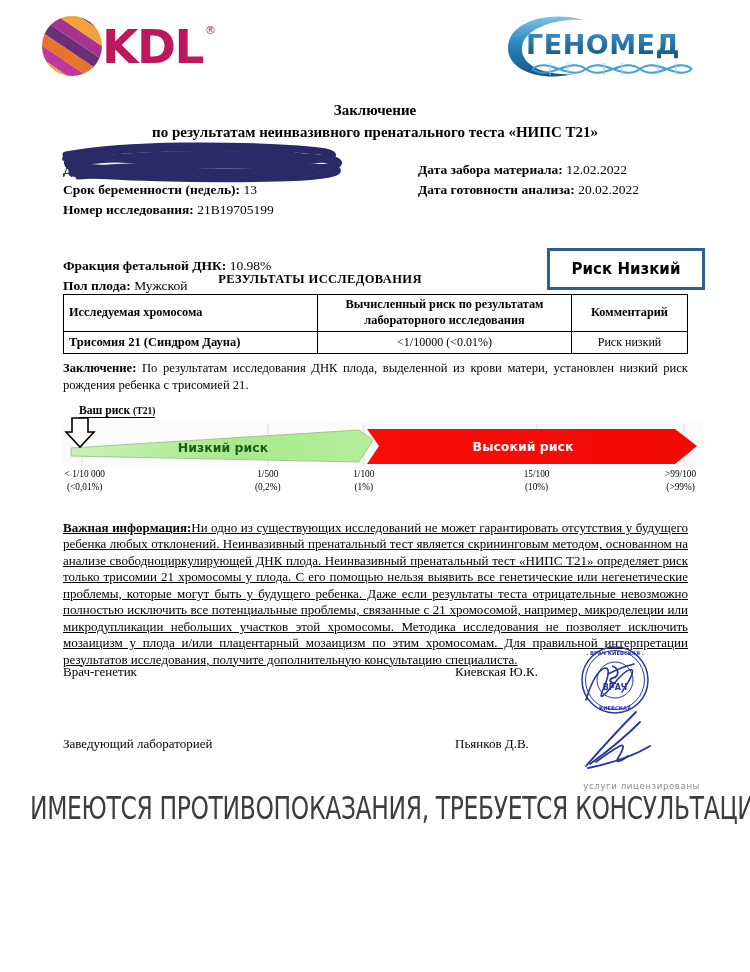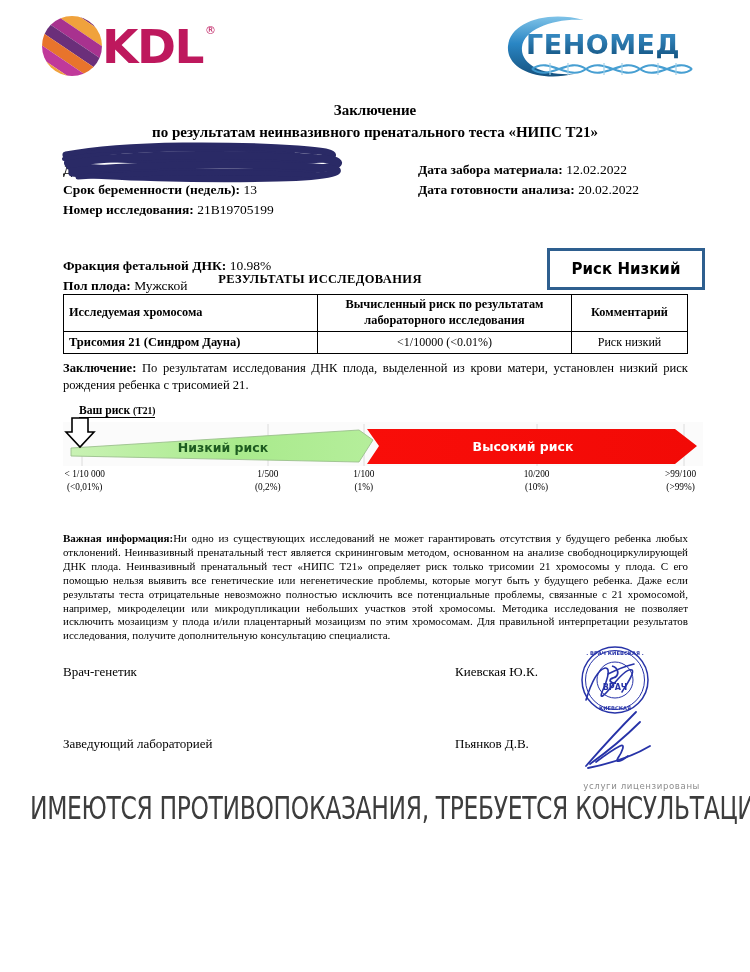--- a/index.html
+++ b/index.html
@@ -208,25 +208,26 @@
     font-size: 9.3px;
     line-height: 1.42;
     text-align: center;
     white-space: nowrap;
     transform: translateX(-50%);
   }
 
   
   .important {
     position: absolute;
-    left: 63px; top: 532px;
+    left: 63px; top: 520px;
     width: 625px;
-    font-size: 11px;
+    font-size: 13px;
     line-height: 1.265;
     text-align: justify;
+    text-decoration: underline;
   }
   .important b { font-weight: bold; }
 
   
   .sig-row { position: absolute; font-size: 13px; }
   .sig-role-1 { left: 63px; top: 664px; }
   .sig-name-1 { left: 455px; top: 664px; }
   .sig-role-2 { left: 63px; top: 736px; }
   .sig-name-2 { left: 455px; top: 736px; text-align: center; }
   .stamp { position: absolute; left: 572px; top: 640px; width: 86px; height: 86px; }
@@ -436,21 +437,21 @@
     </div>
     <div class="tick" style="left:32%">
       <div>1/500</div>
       <div>(0,2%)</div>
     </div>
     <div class="tick" style="left:47%">
       <div>1/100</div>
       <div>(1%)</div>
     </div>
     <div class="tick" style="left:74%">
-      <div>10/200</div>
+      <div>15/100</div>
       <div>(10%)</div>
     </div>
     <div class="tick" style="left:96.5%">
       <div>&gt;99/100</div>
       <div>(&gt;99%)</div>
     </div>
   </div>
 </div>
 
 <div class="important">

